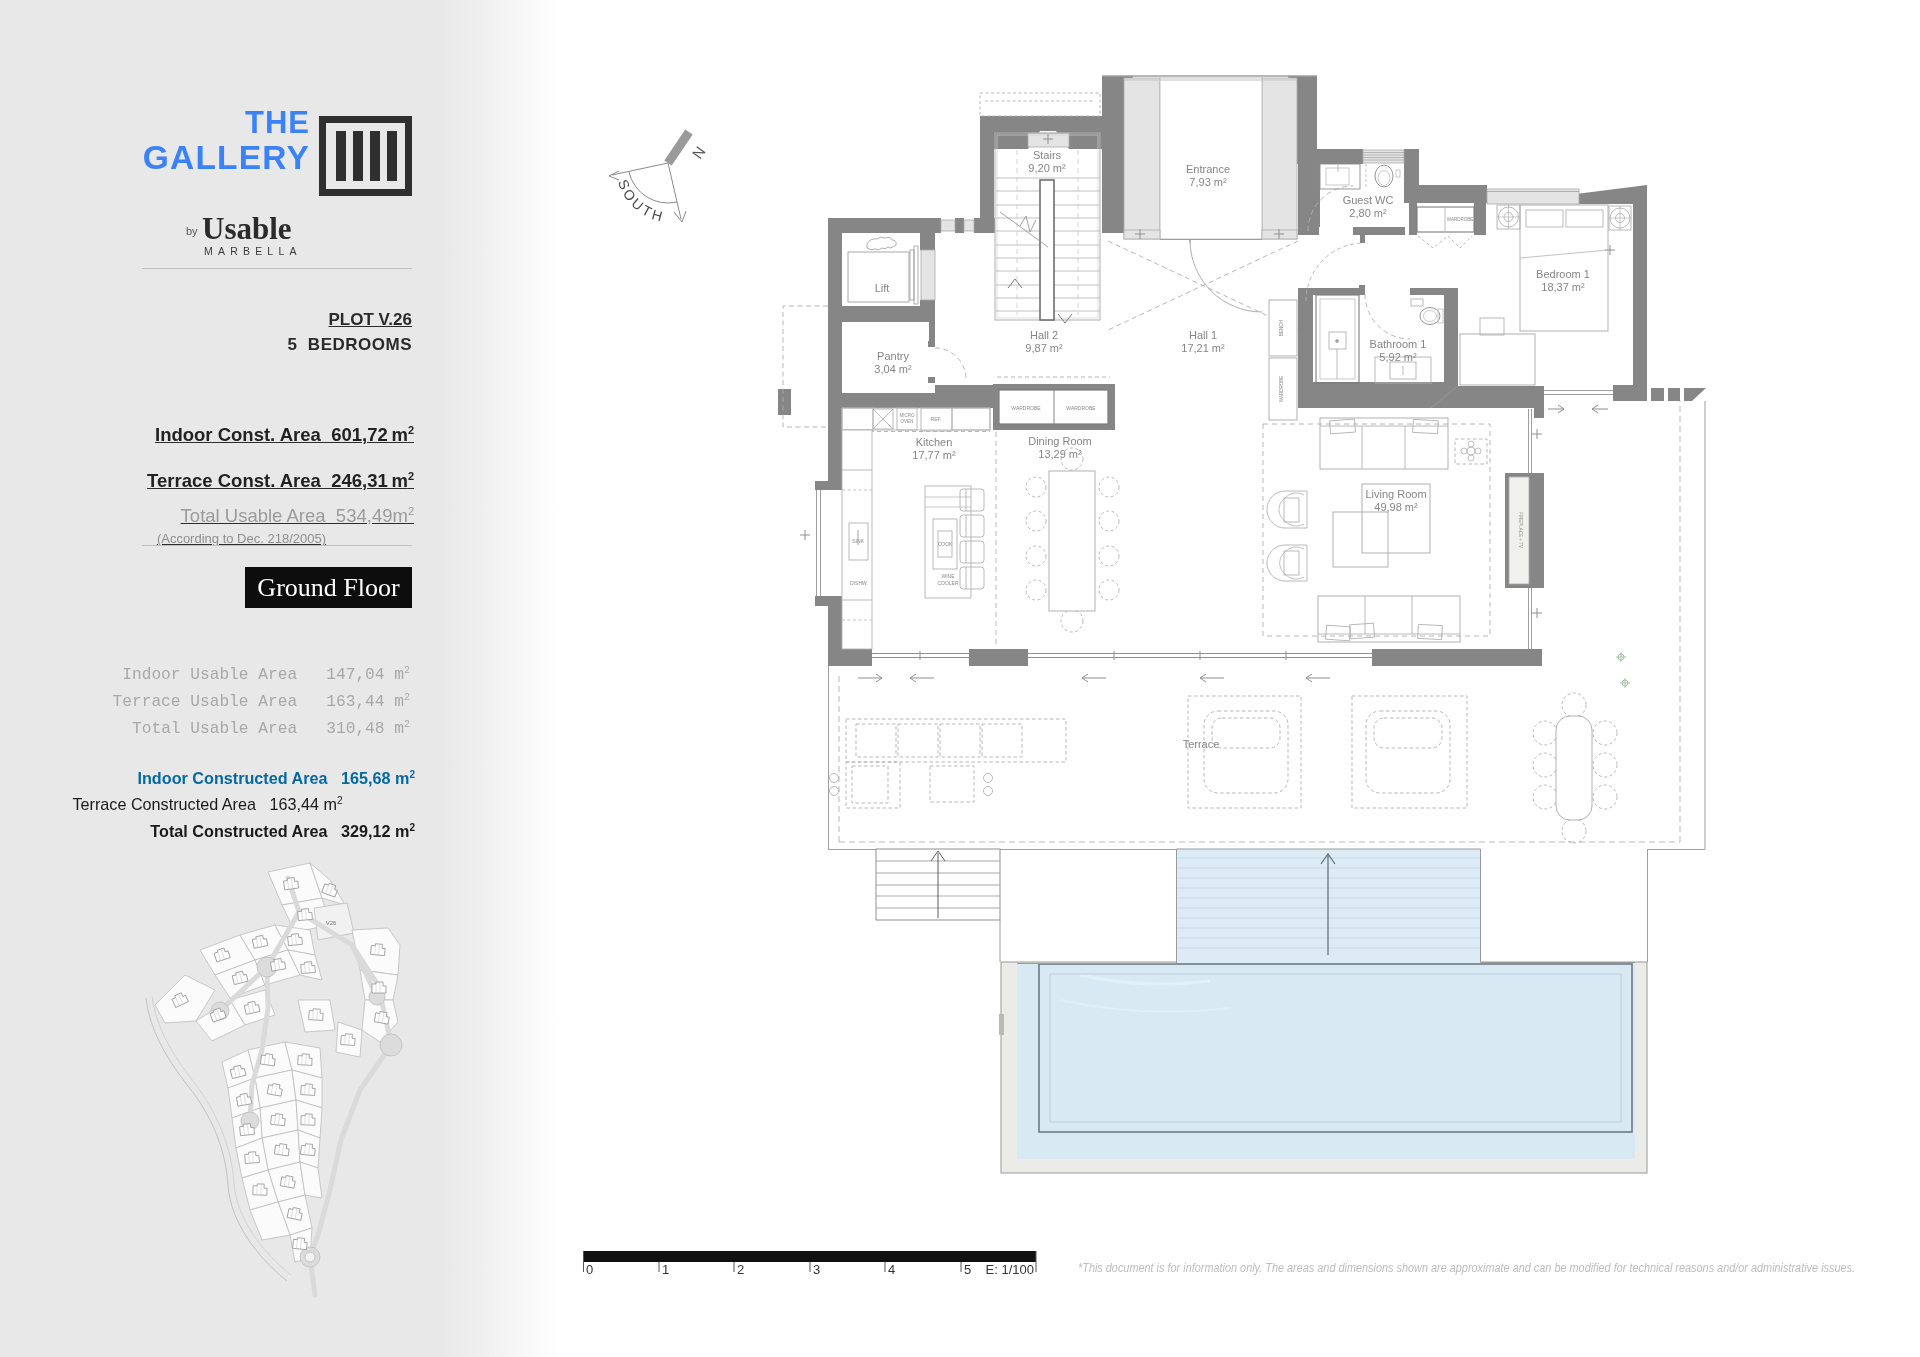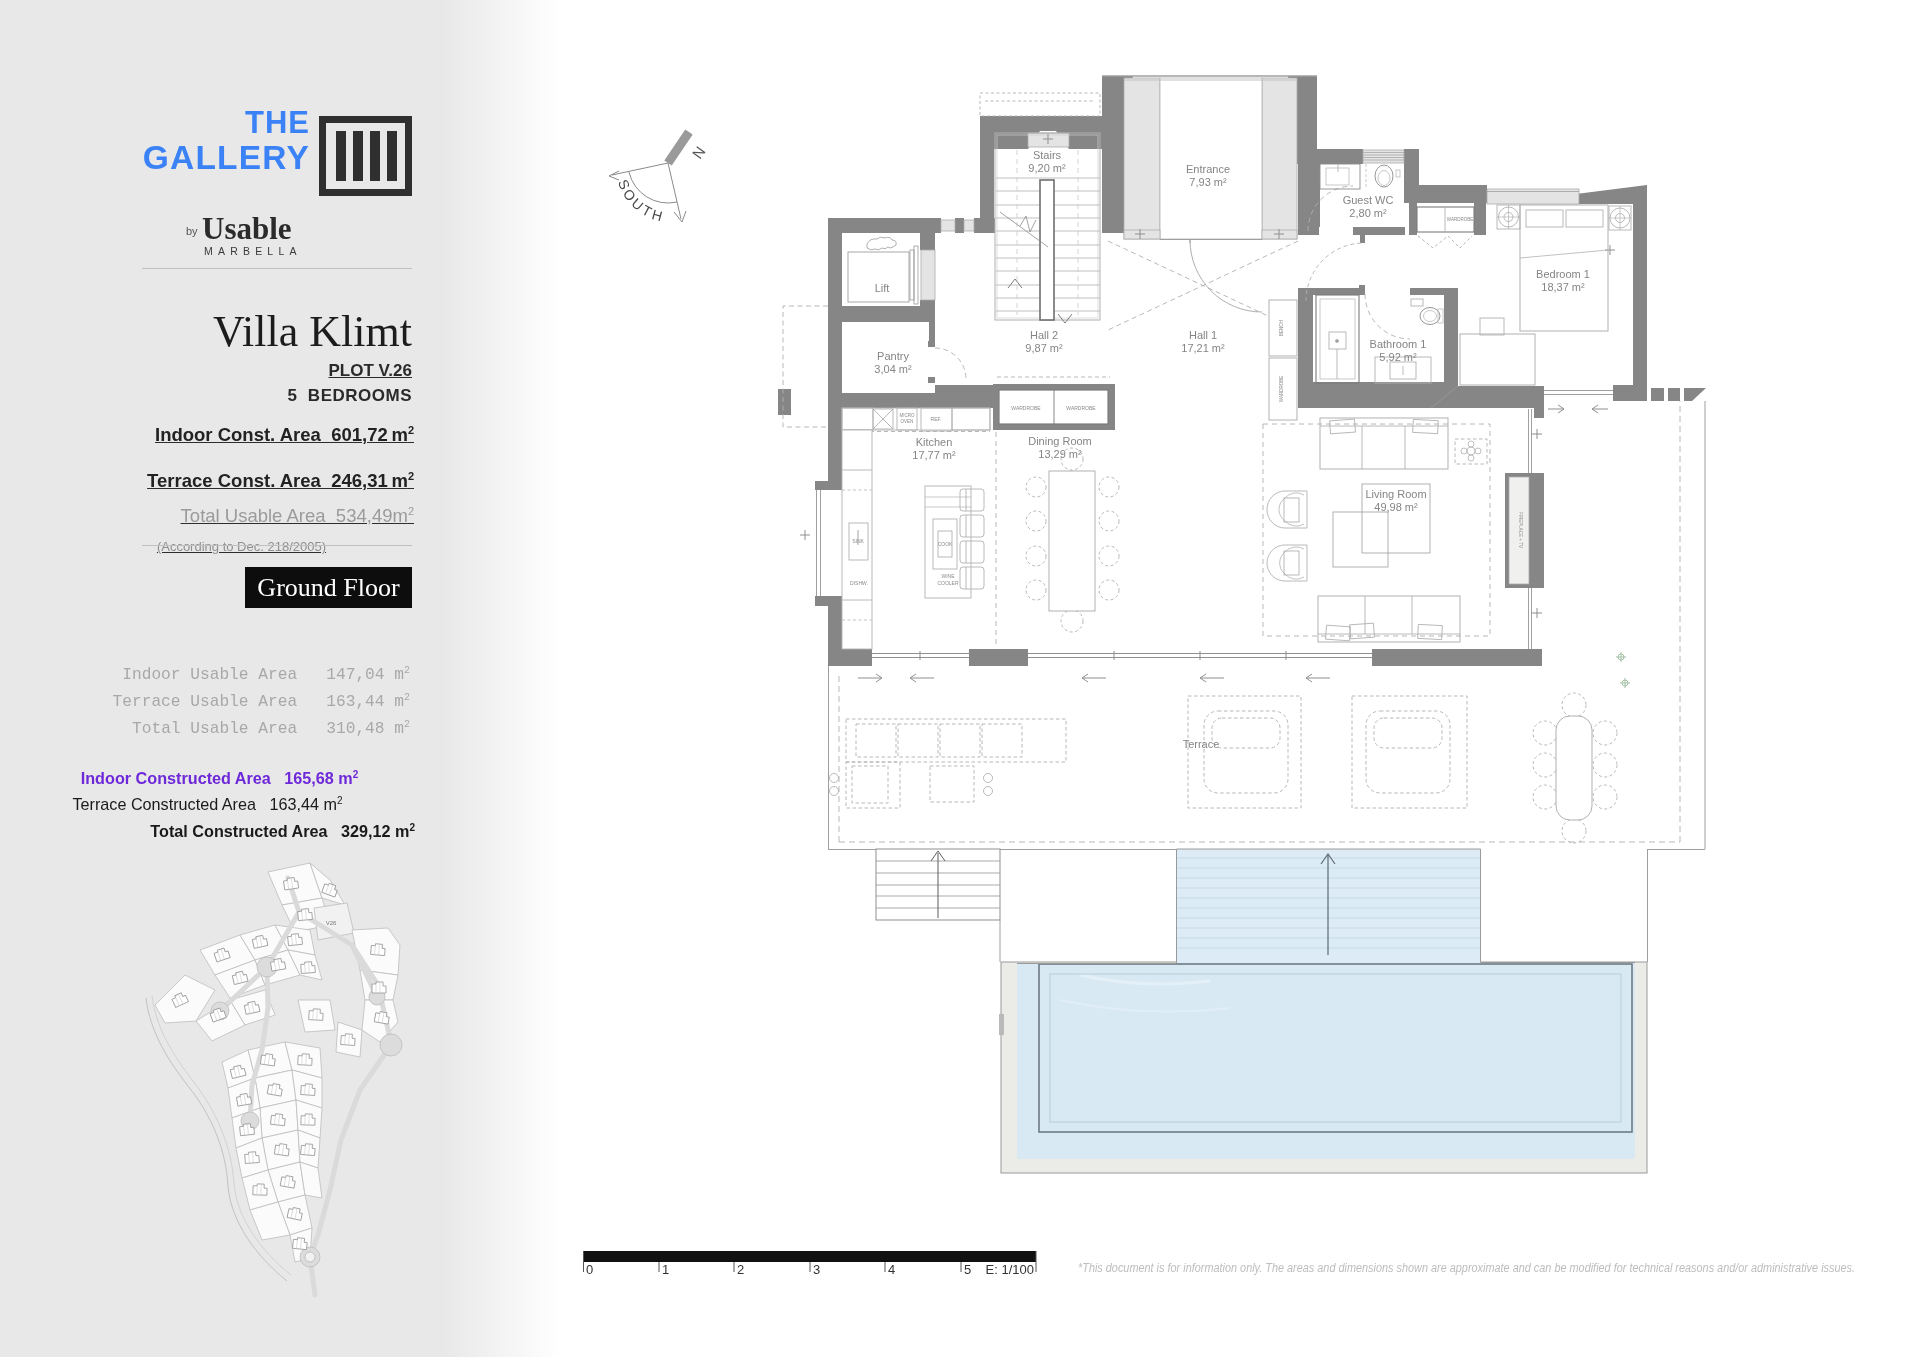--- a/index.html
+++ b/index.html
@@ -30,43 +30,42 @@
   </div>
   <div style="position:absolute;left:44px;top:104px;width:122px;color:#2b2b2b;">
     <span style="position:absolute;left:0px;top:14px;font-size:11px;color:#555;">by</span>
     <div style="position:absolute;left:16px;top:0px;font-size:31px;font-weight:bold;font-family:'Liberation Serif',serif;">Usable</div>
     <div style="position:absolute;left:18px;top:34px;font-size:10.5px;letter-spacing:5.2px;color:#3a3a3a;">MARBELLA</div>
   </div>
 </div>
 <div class="sb" style="left:142px;top:268px;width:270px;border-top:1px solid #c0c0c0;"></div>
 
 <div class="sb" style="left:0px;top:306px;width:412px;text-align:right;">
-  <div style="font-size:44px;font-family:'Liberation Serif',serif;color:#1c1c1c;">Villa Klimt</div>
   <div style="font-size:17px;font-weight:bold;color:#2a2a2a;margin-top:4px;text-decoration:underline;">PLOT V.26</div>
   <div style="font-size:17px;font-weight:bold;color:#2a2a2a;margin-top:5px;letter-spacing:0.5px;">5&nbsp; BEDROOMS</div>
 </div>
 
 <div class="sb" style="left:0px;top:424px;width:414px;text-decoration:underline;">
   <div style="text-align:right;font-size:18.5px;font-weight:bold;color:#222;">Indoor Const. Area&nbsp;&nbsp;601,72 m<sup style="font-size:11px;">2</sup></div>
   <div style="text-align:right;font-size:18.5px;font-weight:bold;color:#222;margin-top:24px;">Terrace Const. Area&nbsp;&nbsp;246,31 m<sup style="font-size:11px;">2</sup></div>
   <div style="text-align:right;font-size:18.5px;color:#9b9b9b;margin-top:13px;">Total Usable Area&nbsp;&nbsp;534,49m<sup style="font-size:11px;">2</sup></div>
-  <div style="text-align:right;font-size:13px;color:#8f8f8f;margin-top:12px;padding-right:88px;">(According to Dec. 218/2005)</div>
+  <div style="text-align:right;font-size:13px;color:#8f8f8f;margin-top:4px;padding-right:88px;">(According to Dec. 218/2005)</div>
 </div>
 <div class="sb" style="left:142px;top:545px;width:270px;border-top:1px solid #c0c0c0;"></div>
 
 <div class="sb" style="left:245px;top:567px;width:167px;height:41px;background:#0d0d0d;color:#fff;
      font-family:'Liberation Serif',serif;font-size:26px;text-align:center;line-height:41px;">Ground Floor</div>
 
 <div class="sb" style="left:0px;top:665px;width:410px;font-family:Liberation Mono, monospace;">
   <div style="text-align:right;font-size:16.2px;color:#a8a8a8;">Indoor Usable Area&nbsp;&nbsp;&nbsp;147,04 m<sup style="font-size:10px;">2</sup></div>
   <div style="text-align:right;font-size:16.2px;color:#a8a8a8;margin-top:7.5px;">Terrace Usable Area&nbsp;&nbsp;&nbsp;163,44 m<sup style="font-size:10px;">2</sup></div>
   <div style="text-align:right;font-size:16.2px;color:#a8a8a8;margin-top:7.5px;">Total Usable Area&nbsp;&nbsp;&nbsp;310,48 m<sup style="font-size:10px;">2</sup></div>
 </div>
 <div class="sb" style="left:0px;top:769px;width:415px;">
-  <div style="text-align:center;font-size:16.2px;font-weight:bold;color:#6d28d9;margin-left:24px;">Indoor Constructed Area&nbsp;&nbsp;&nbsp;165,68 m<sup style="font-size:10px;">2</sup></div>
+  <div style="text-align:right;font-size:16.2px;font-weight:bold;color:#0369a1;margin-left:24px;">Indoor Constructed Area&nbsp;&nbsp;&nbsp;165,68 m<sup style="font-size:10px;">2</sup></div>
   <div style="text-align:center;font-size:16.2px;font-weight:normal;color:#1a1a1a;margin-top:7px;">Terrace Constructed Area&nbsp;&nbsp;&nbsp;163,44 m<sup style="font-size:10px;">2</sup></div>
   <div style="text-align:right;font-size:16.2px;font-weight:bold;color:#1a1a1a;margin-top:7px;">Total Constructed Area&nbsp;&nbsp;&nbsp;329,12 m<sup style="font-size:10px;">2</sup></div>
 </div>
 
 <svg id="plansvg" width="1920" height="1357" viewBox="0 0 1920 1357">
 
 <g id="siteplan">
  <defs>
   <g id="hse">
     <path d="M-7,-4 h4 v-2 h7 v4 h3 v7 h-14 z" fill="#ffffff" stroke="#9f9f9f" stroke-width="0.9"></path>

